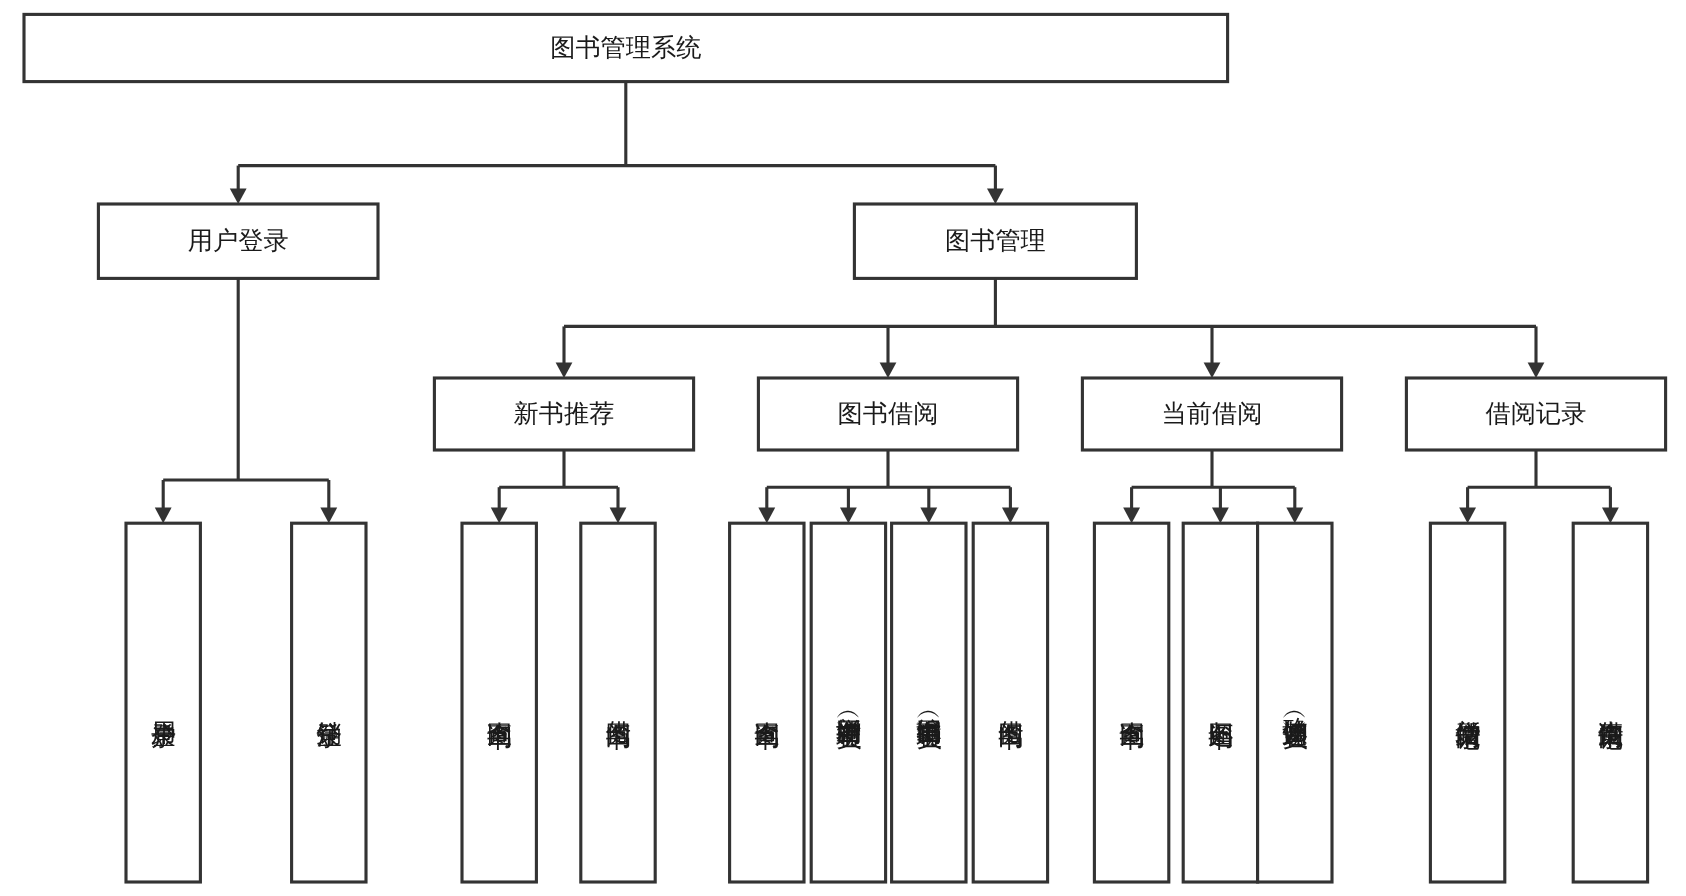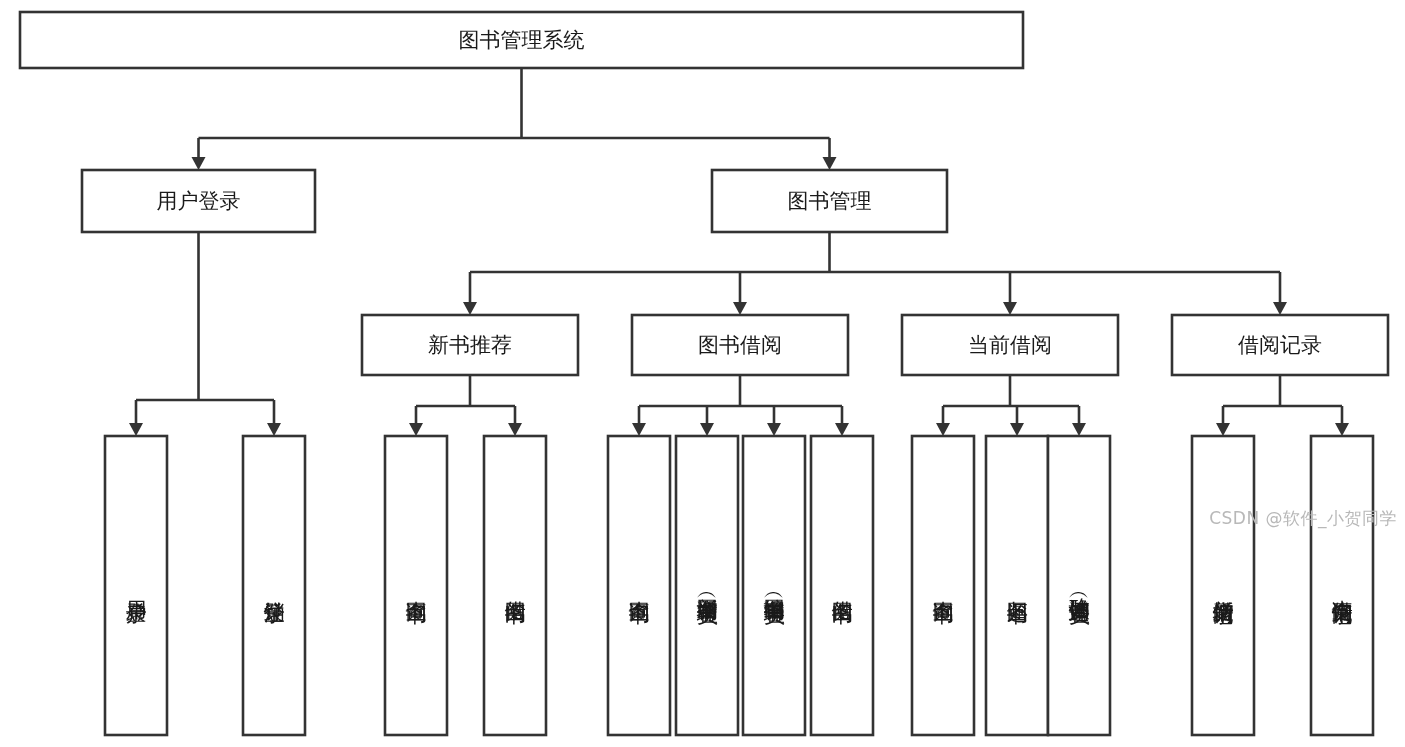--- a/index.html
+++ b/index.html
@@ -176,15 +176,14 @@
       <div class="vlabel" style="left: 676px; top: 436px; width: 62px; height: 299px;">新增图书（管理员）</div>
       <div class="vlabel" style="left: 743px; top: 436px; width: 62px; height: 299px;">编辑图书（管理员）</div>
       <div class="vlabel" style="left: 811px; top: 436px; width: 62px; height: 299px;">借阅图书</div>
       <div class="vlabel" style="left: 912px; top: 436px; width: 62px; height: 299px;">查询图书</div>
       <div class="vlabel" style="left: 986px; top: 436px; width: 62px; height: 299px;">归还图书</div>
       <div class="vlabel" style="left: 1048px; top: 436px; width: 62px; height: 299px;">确认归还（管理员）</div>
       <div class="vlabel" style="left: 1192px; top: 436px; width: 62px; height: 299px;">新增借阅记录</div>
       <div class="vlabel" style="left: 1311px; top: 436px; width: 62px; height: 299px;">查询借阅记录</div>
     </div>
 
-  <div id="watermark">CSDN @软件_小贺同学</div>
 
 </div>
 
 </body></html>

